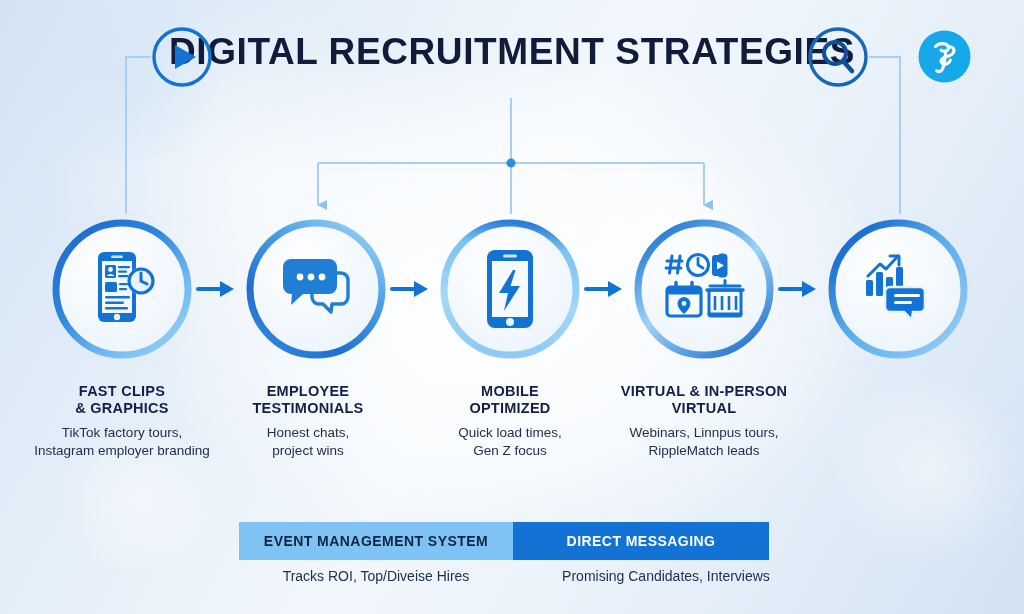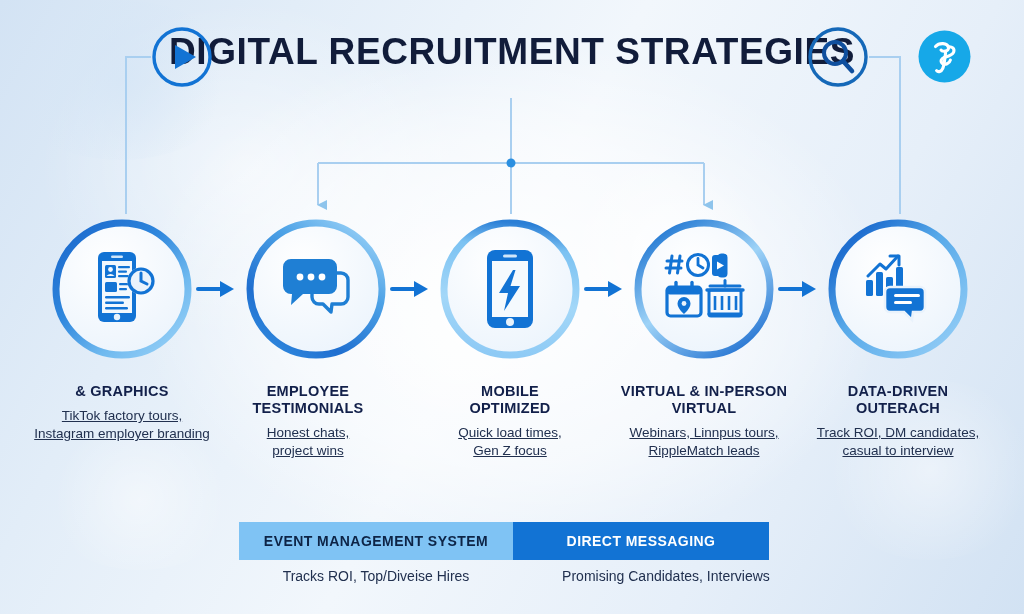--- a/index.html
+++ b/index.html
@@ -36,21 +36,21 @@
   #play-btn{left:151px;top:26px;width:62px;height:62px;}
   #search-btn{left:807px;top:26px;width:62px;height:62px;}
   #brand-logo{left:917px;top:29px;width:55px;height:55px;}
 
   .labels{position:absolute;top:383px;width:230px;text-align:center;}
   .lab-title{
     font-size:14.5px;font-weight:bold;color:#12204a;line-height:17px;
     letter-spacing:.25px;
   }
   .lab-desc{
-    margin-top:7px;font-size:13.5px;color:#21304f;line-height:18px;font-weight:400;text-decoration:underline;
+    margin-top:7px;font-size:13.5px;color:#21304f;line-height:18px;font-weight:400;
   }
 
   
   #bar-row{position:absolute;left:239px;top:522px;width:530px;height:38px;display:flex;}
   .bar{display:flex;align-items:center;justify-content:center;
        font-size:14px;font-weight:bold;letter-spacing:.45px;height:38px;}
   #bar-left{width:274px;background:#7fc3f4;color:#0d2446;}
   #bar-right{width:256px;background:#1273d4;color:#ffffff;}
   .bar-cap{position:absolute;top:568px;font-size:14px;color:#21304f;text-align:center;}
   #cap-left{left:239px;width:274px;}
@@ -286,20 +286,21 @@
       </g>
       <g transform="translate(780,289)">
         <line x1="0" y1="0" x2="24" y2="0" stroke-width="4" stroke-linecap="round"></line>
         <path d="M22 -8 L36 0 L22 8 Z" stroke="none"></path>
       </g>
     </g>
   </svg>
 
   <div class="labels" style="left:7px;">
     <div class="lab-title">
+      <div>FAST CLIPS</div>
       <div>&amp; GRAPHICS</div>
     </div>
     <div class="lab-desc">
       <div>TikTok factory tours,</div>
       <div>Instagram employer branding</div>
     </div>
   </div>
 
   <div class="labels" style="left:193px;">
     <div class="lab-title">
@@ -327,30 +328,20 @@
     <div class="lab-title">
       <div>VIRTUAL &amp; IN-PERSON</div>
       <div>VIRTUAL</div>
     </div>
     <div class="lab-desc">
       <div>Webinars, Linnpus tours,</div>
       <div>RippleMatch leads</div>
     </div>
   </div>
 
-  <div class="labels" style="left:783px;">
-    <div class="lab-title">
-      <div>DATA-DRIVEN</div>
-      <div>OUTERACH</div>
-    </div>
-    <div class="lab-desc">
-      <div>Track ROI, DM candidates,</div>
-      <div>casual to interview</div>
-    </div>
-  </div>
 
   <div id="bar-row">
     <div class="bar" id="bar-left">EVENT MANAGEMENT SYSTEM</div>
     <div class="bar" id="bar-right">DIRECT MESSAGING</div>
   </div>
   <div class="bar-cap" id="cap-left">Tracks ROI, Top/Diveise Hires</div>
   <div class="bar-cap" id="cap-right">Promising Candidates, Interviews</div>
 
 </div>
 

